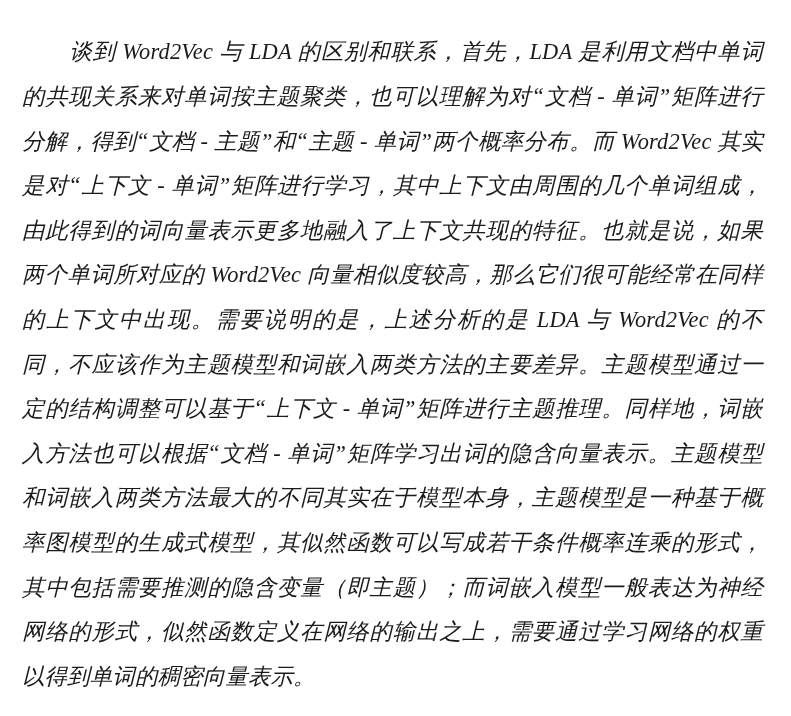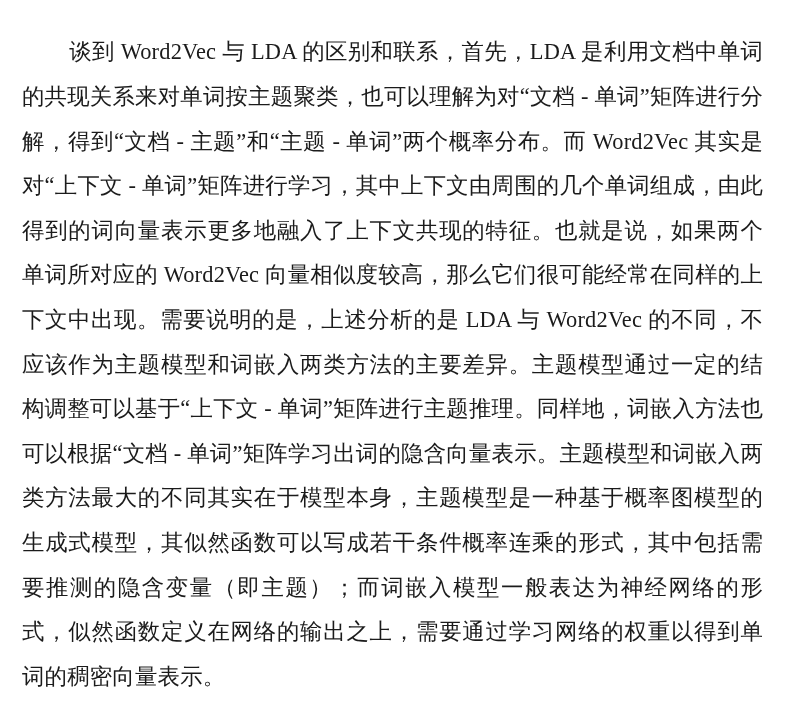--- a/index.html
+++ b/index.html
@@ -13,20 +13,21 @@
     overflow: hidden;
     font-family: "Liberation Serif", "DejaVu Serif", serif;
   }
   .page {
     width: 791px;
     height: 716px;
     box-sizing: border-box;
     padding: 8px 28px 0 22px;
     background: #ffffff;
     position: relative;
+    font-style: italic;
   }
   .body-text {
     font-family: "Liberation Serif", "DejaVu Serif", serif;
     font-size: 22.4px;
     line-height: 44.6px;
     color: #1b1b1b;
     text-align: justify;
     text-justify: inter-ideograph;
     letter-spacing: 0.2px;
     white-space: pre-wrap;

